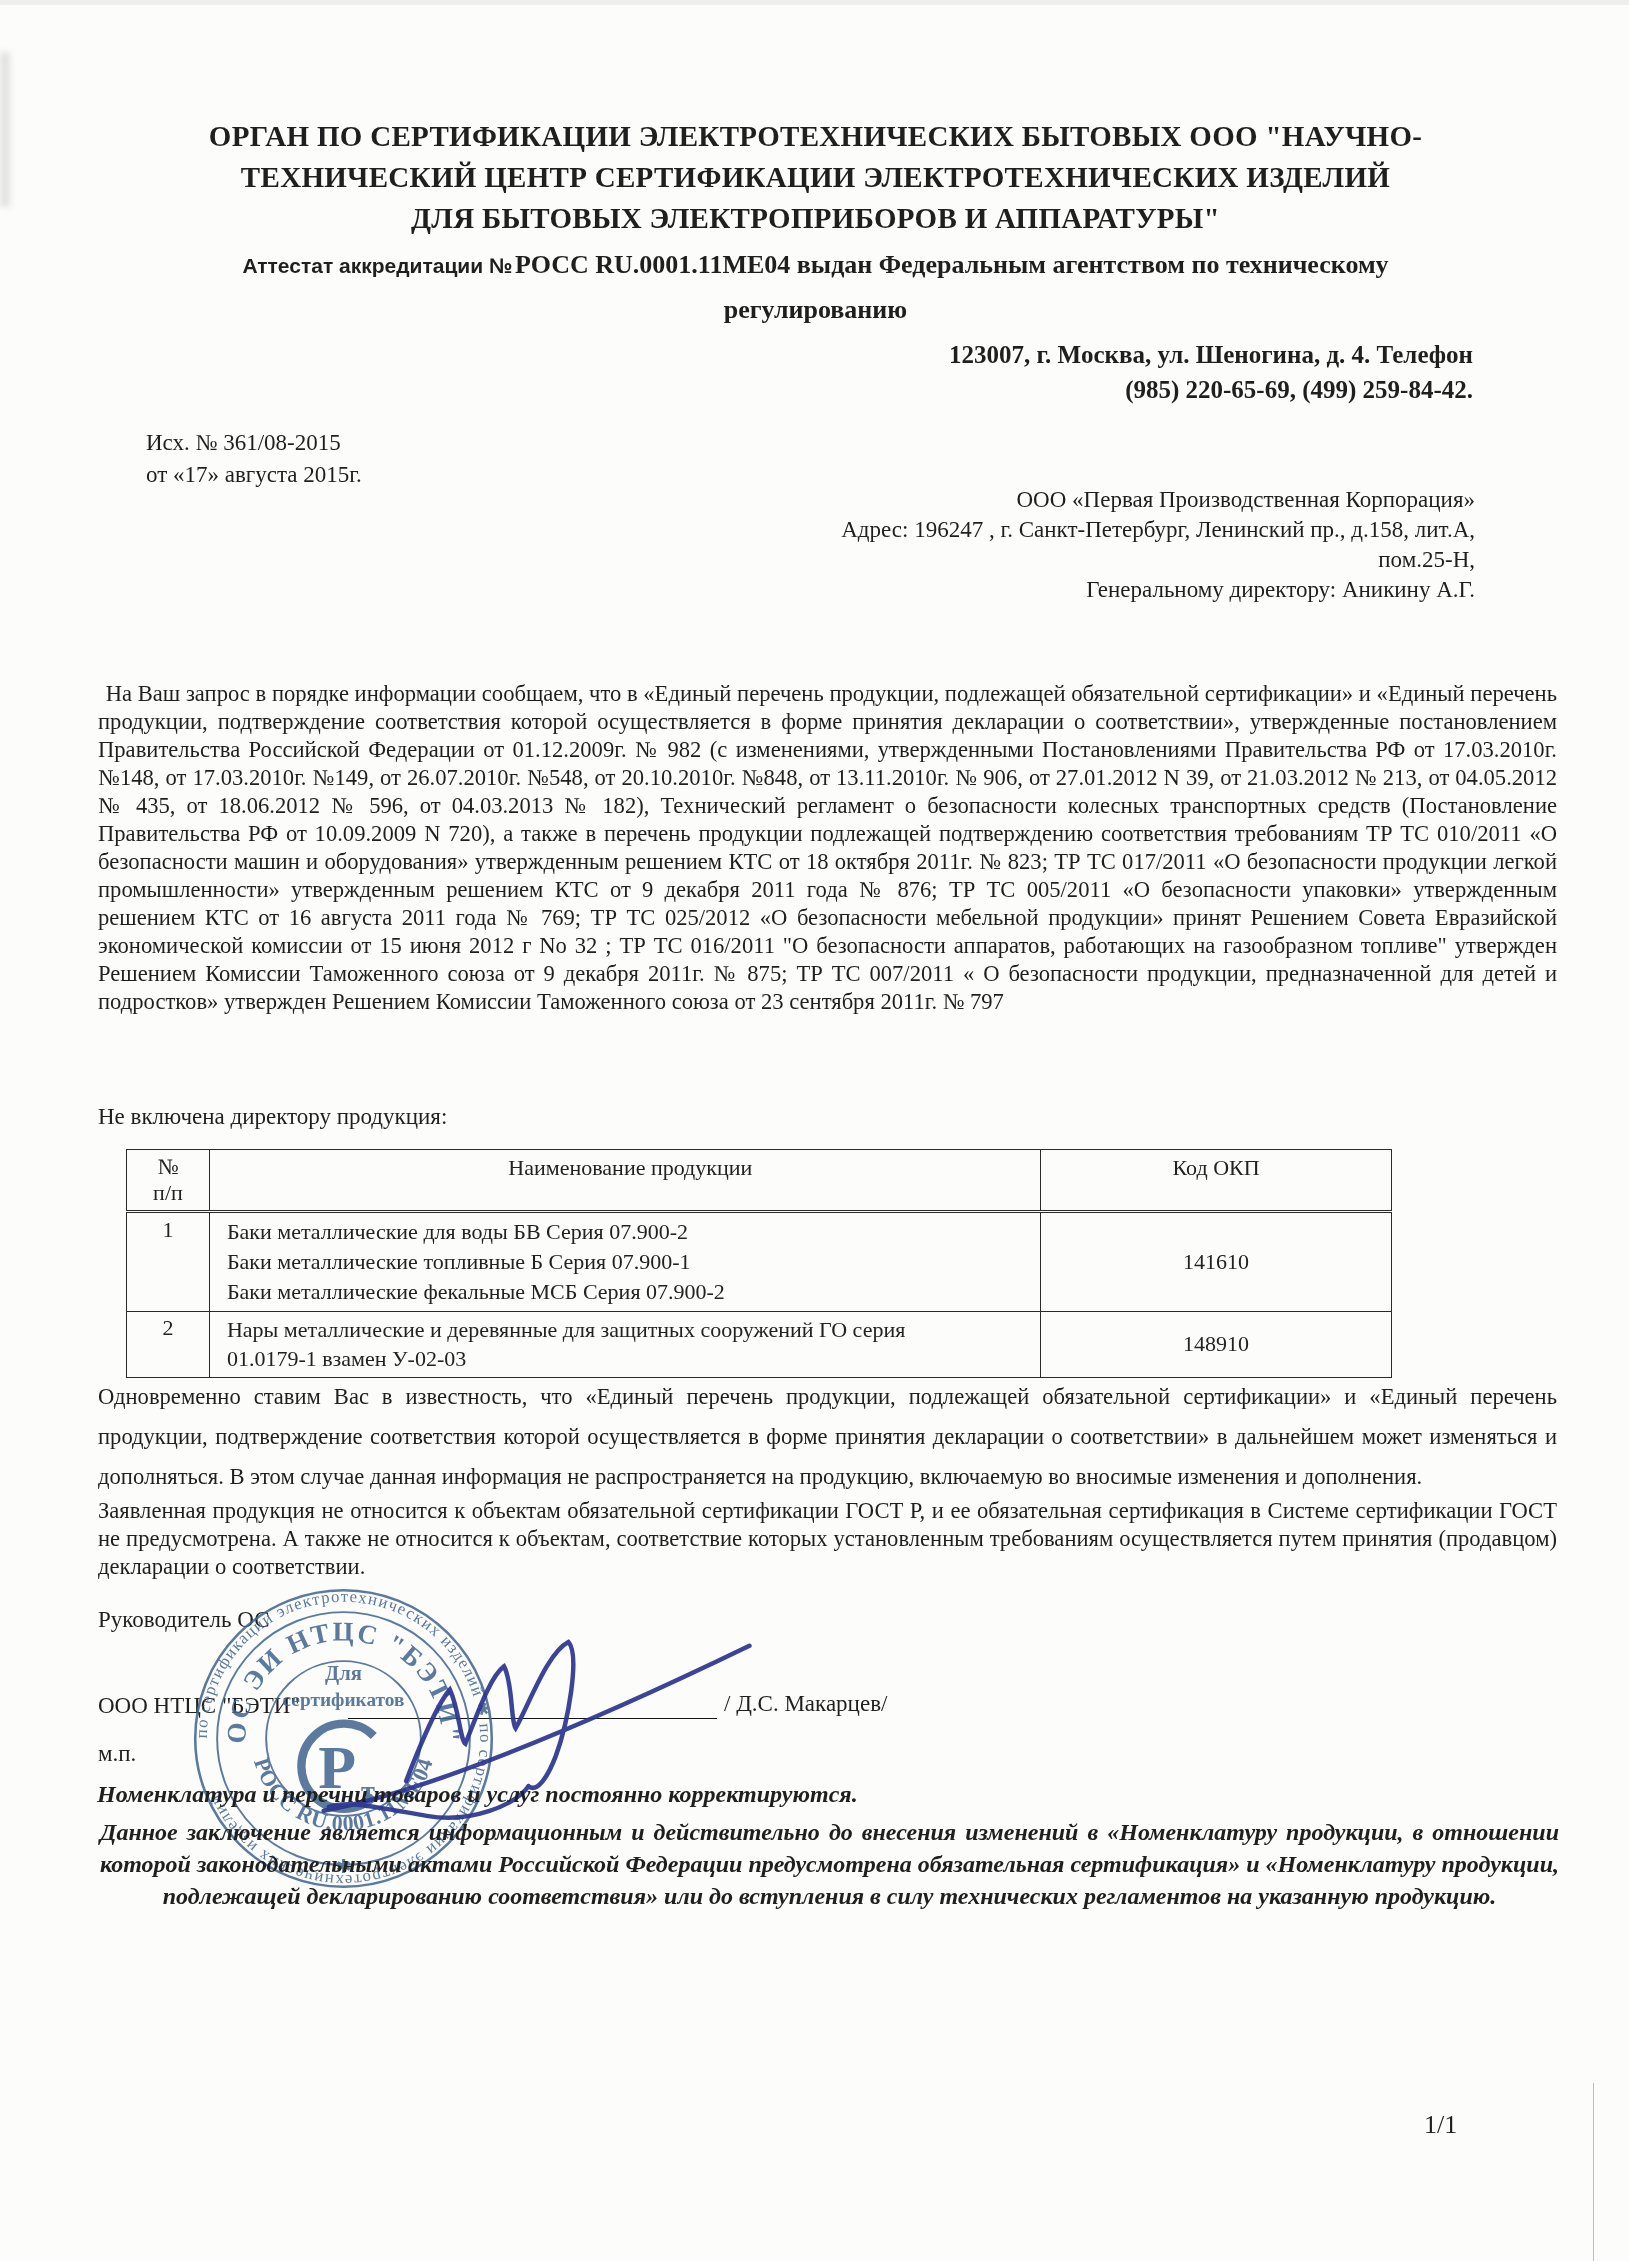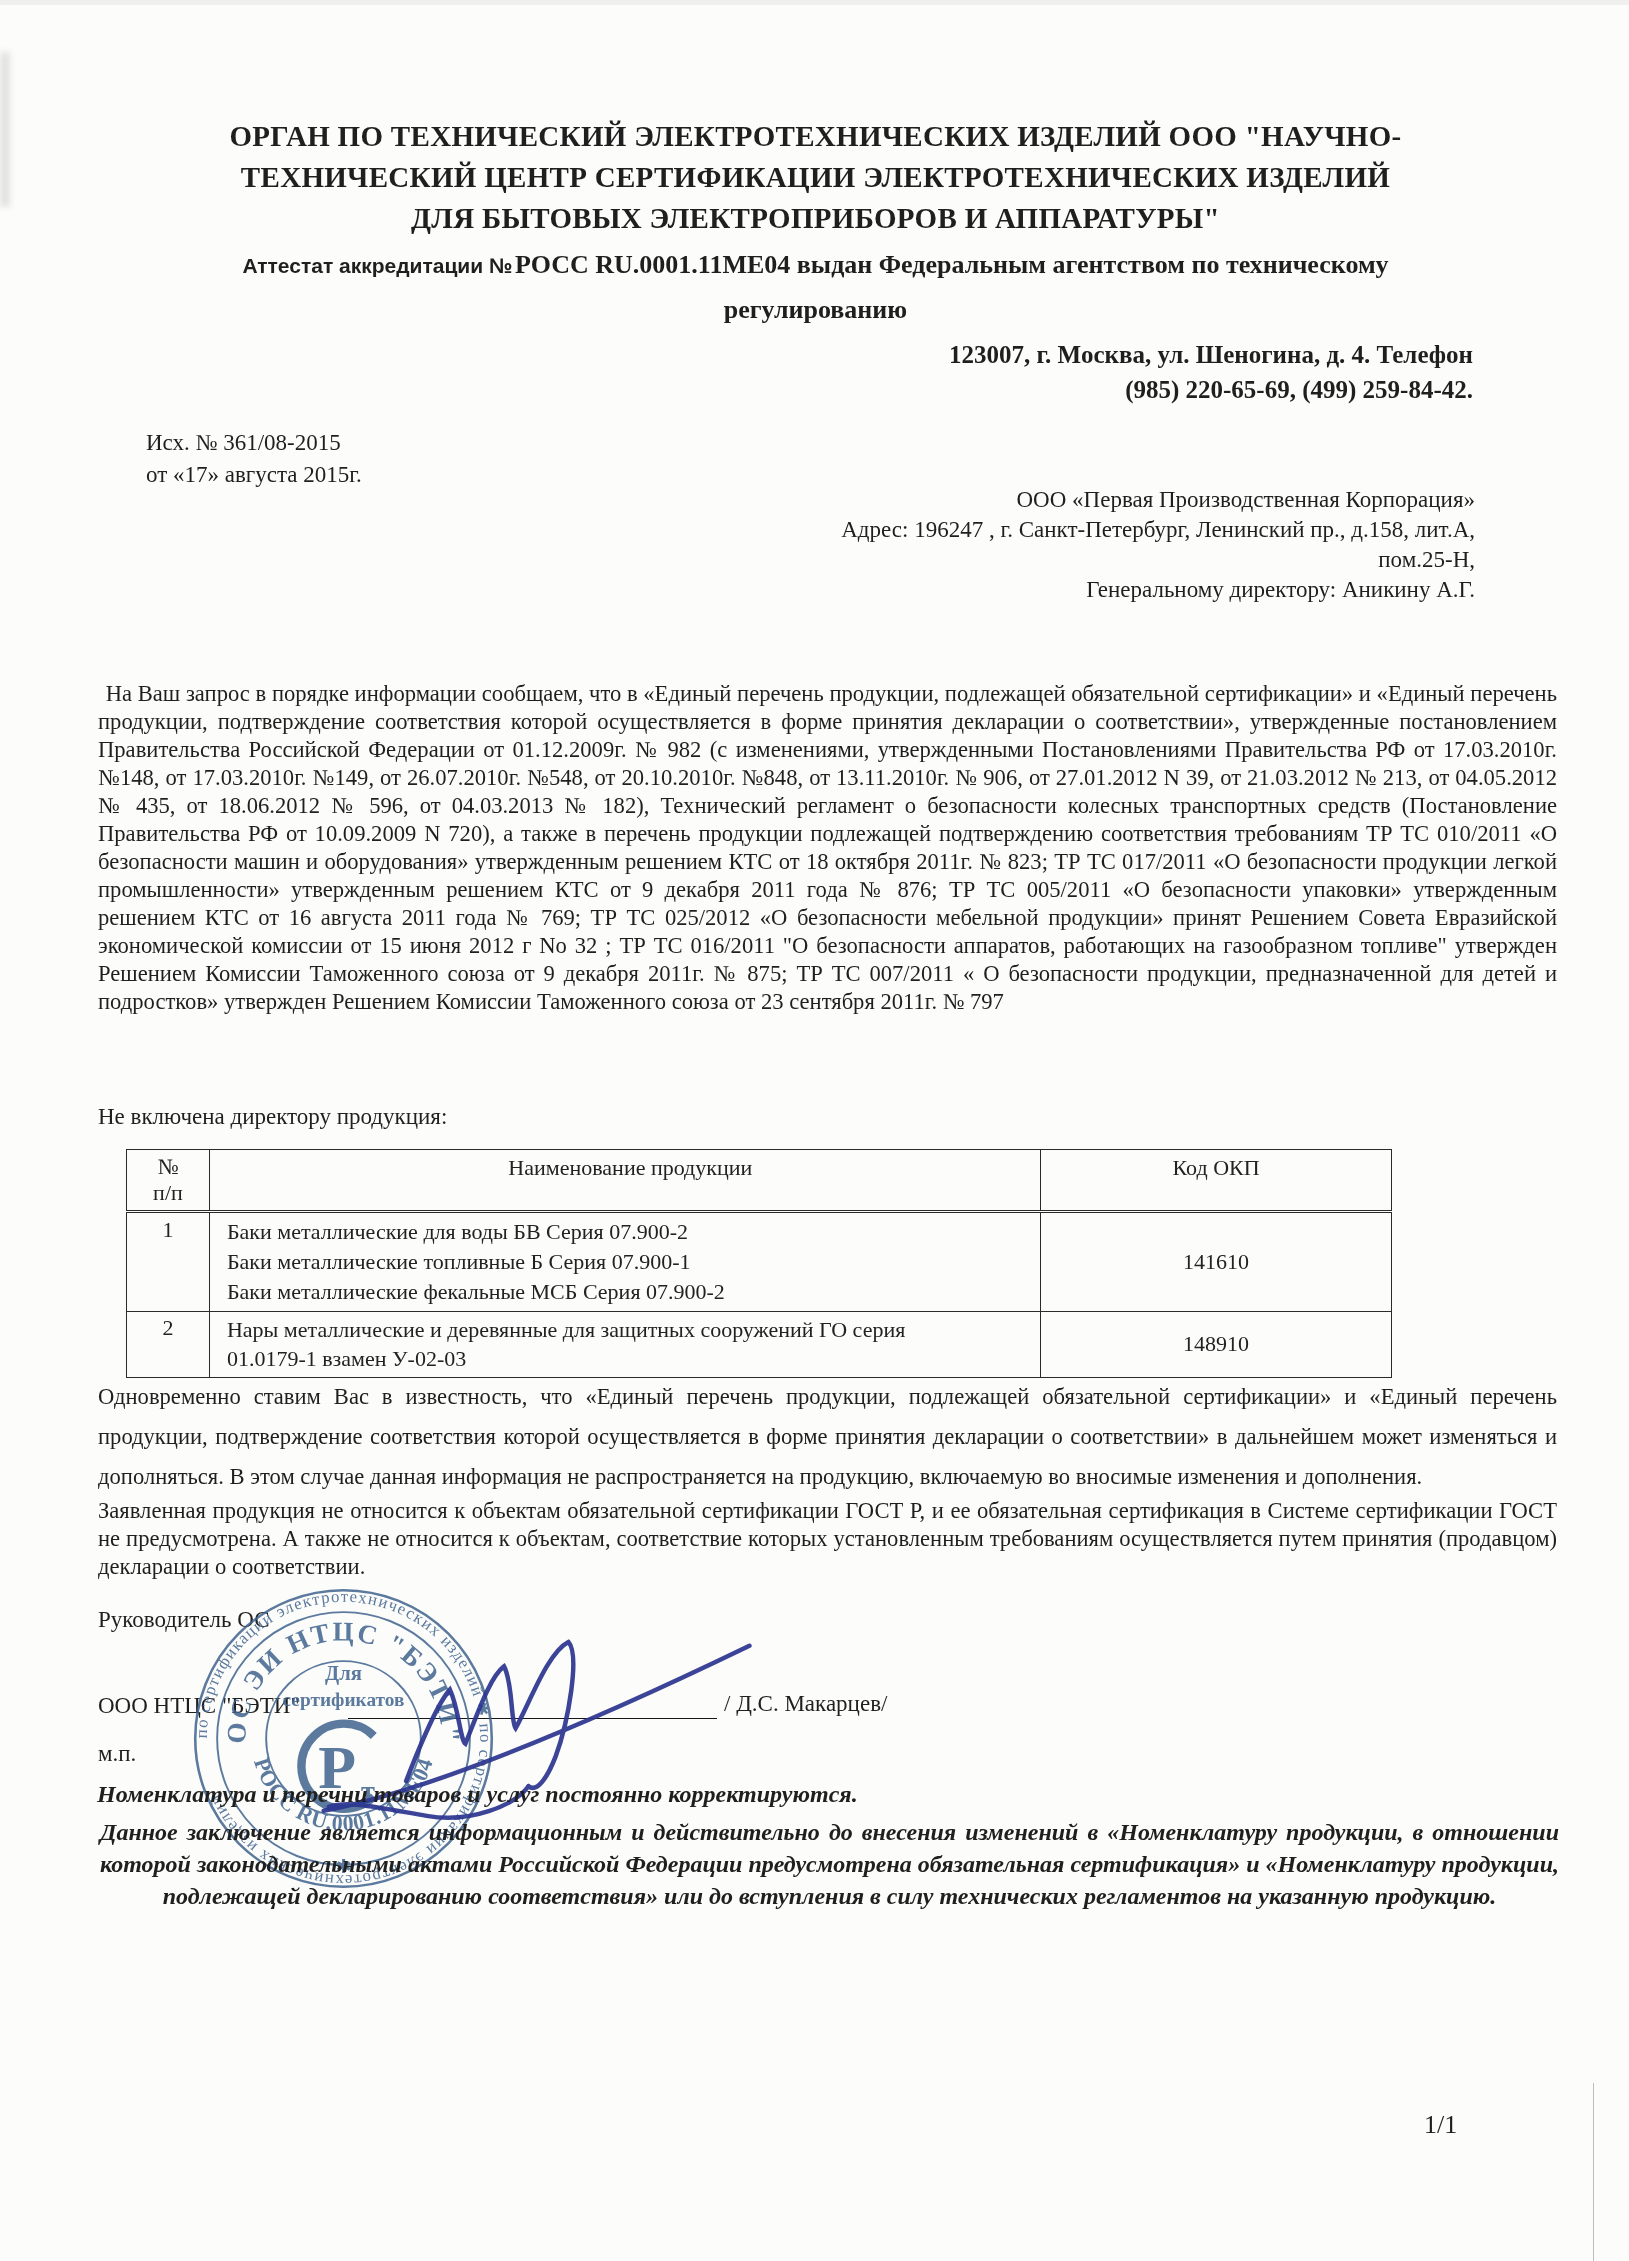--- a/index.html
+++ b/index.html
@@ -64,21 +64,21 @@
 </head>
 <body>
 
 <div class="page">
 
   <div class="abs noise-top"></div>
   <div class="abs noise-left"></div>
   <div class="abs noise-right"></div>
 
   <div class="abs title">
-    <div>ОРГАН ПО ТЕХНИЧЕСКИЙ ЭЛЕКТРОТЕХНИЧЕСКИХ ИЗДЕЛИЙ ООО "НАУЧНО-</div>
+    <div>ОРГАН ПО СЕРТИФИКАЦИИ ЭЛЕКТРОТЕХНИЧЕСКИХ БЫТОВЫХ ООО "НАУЧНО-</div>
     <div>ТЕХНИЧЕСКИЙ ЦЕНТР СЕРТИФИКАЦИИ ЭЛЕКТРОТЕХНИЧЕСКИХ ИЗДЕЛИЙ</div>
     <div>ДЛЯ БЫТОВЫХ ЭЛЕКТРОПРИБОРОВ И АППАРАТУРЫ"</div>
   </div>
 
   <div class="abs accr">
     <div>
       <span class="pre">Аттестат аккредитации №</span>
       <span class="main">РОСС RU.0001.11МЕ04 выдан Федеральным агентством по техническому</span>
     </div>
     <div class="main">регулированию</div>

